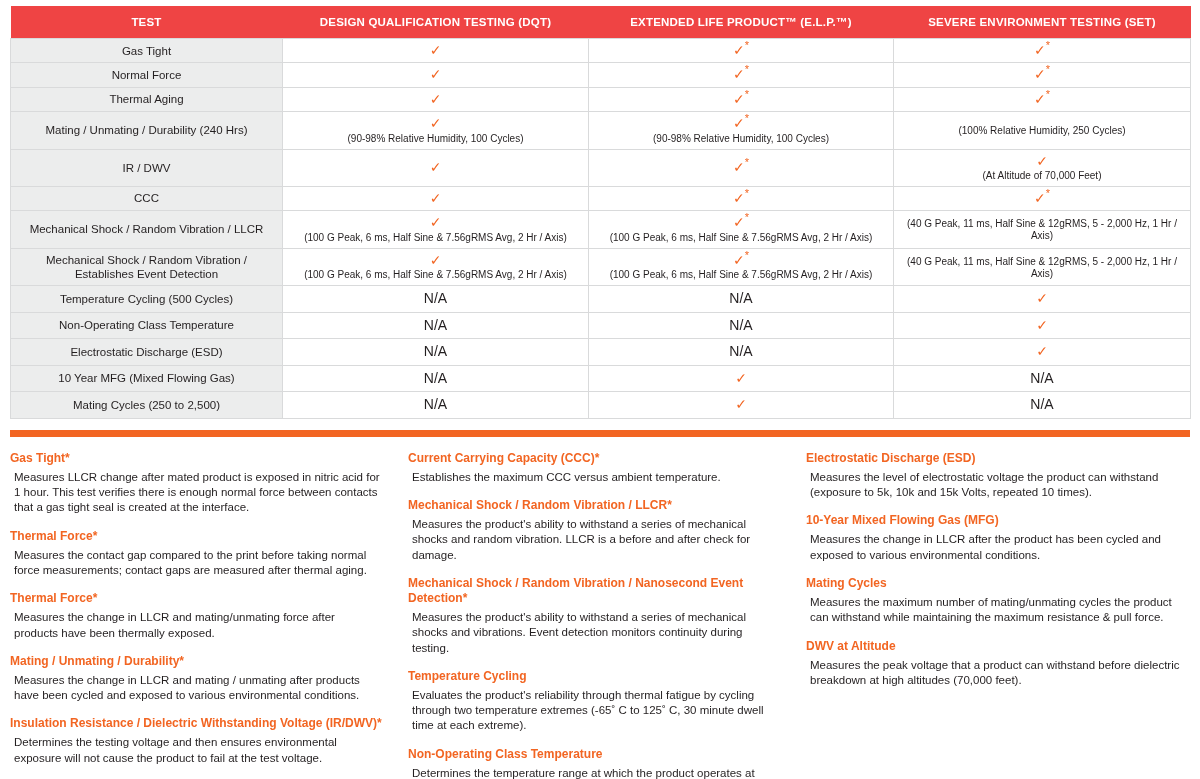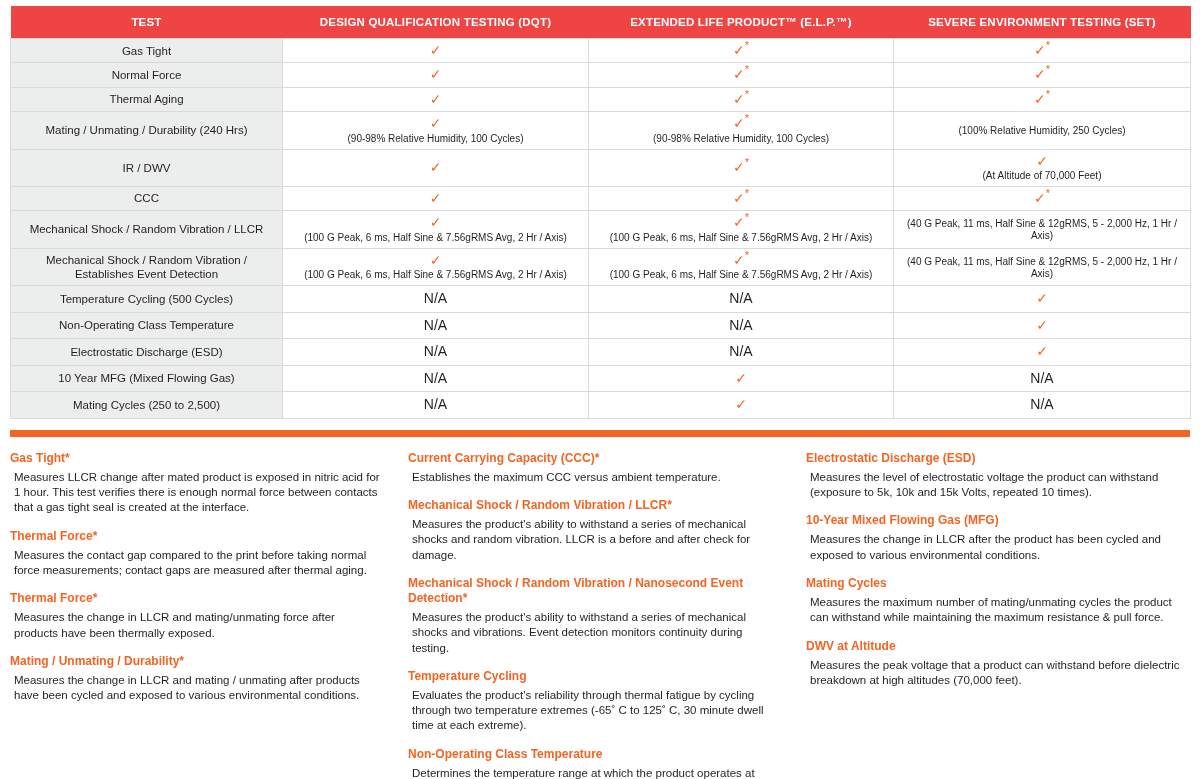--- a/index.html
+++ b/index.html
@@ -230,20 +230,24 @@
           <p class="gdesc">Measures the contact gap compared to the print before taking normal force measurements; contact gaps are measured after thermal aging.</p>
         </div>
         <div class="gitem">
           <p class="gterm">Thermal Force*</p>
           <p class="gdesc">Measures the change in LLCR and mating/unmating force after products have been thermally exposed.</p>
         </div>
         <div class="gitem">
           <p class="gterm">Mating / Unmating / Durability*</p>
           <p class="gdesc">Measures the change in LLCR and mating / unmating after products have been cycled and exposed to various environmental conditions.</p>
         </div>
+        <div class="gitem">
+          <p class="gterm">Insulation Resistance / Dielectric Withstanding Voltage (IR/DWV)*</p>
+          <p class="gdesc">Determines the testing voltage and then ensures environmental exposure will not cause the product to fail at the test voltage.</p>
+        </div>
       </div>
     <div class="gcol c2" id="gcol2">
         <div class="gitem">
           <p class="gterm">Current Carrying Capacity (CCC)*</p>
           <p class="gdesc">Establishes the maximum CCC versus ambient temperature.</p>
         </div>
         <div class="gitem">
           <p class="gterm">Mechanical Shock / Random Vibration / LLCR*</p>
           <p class="gdesc">Measures the product's ability to withstand a series of mechanical shocks and random vibration. LLCR is a before and after check for damage.</p>
         </div>

